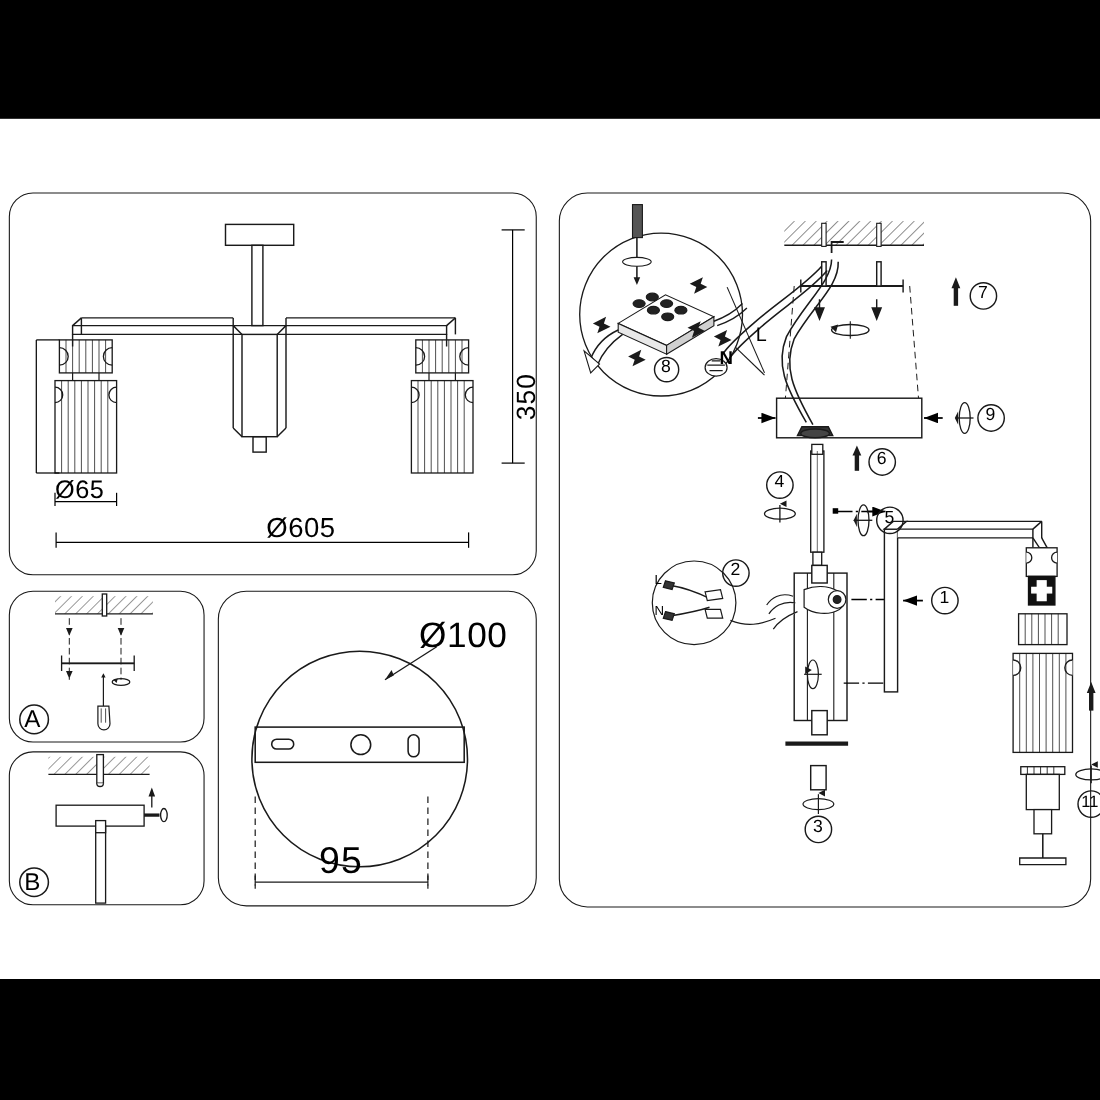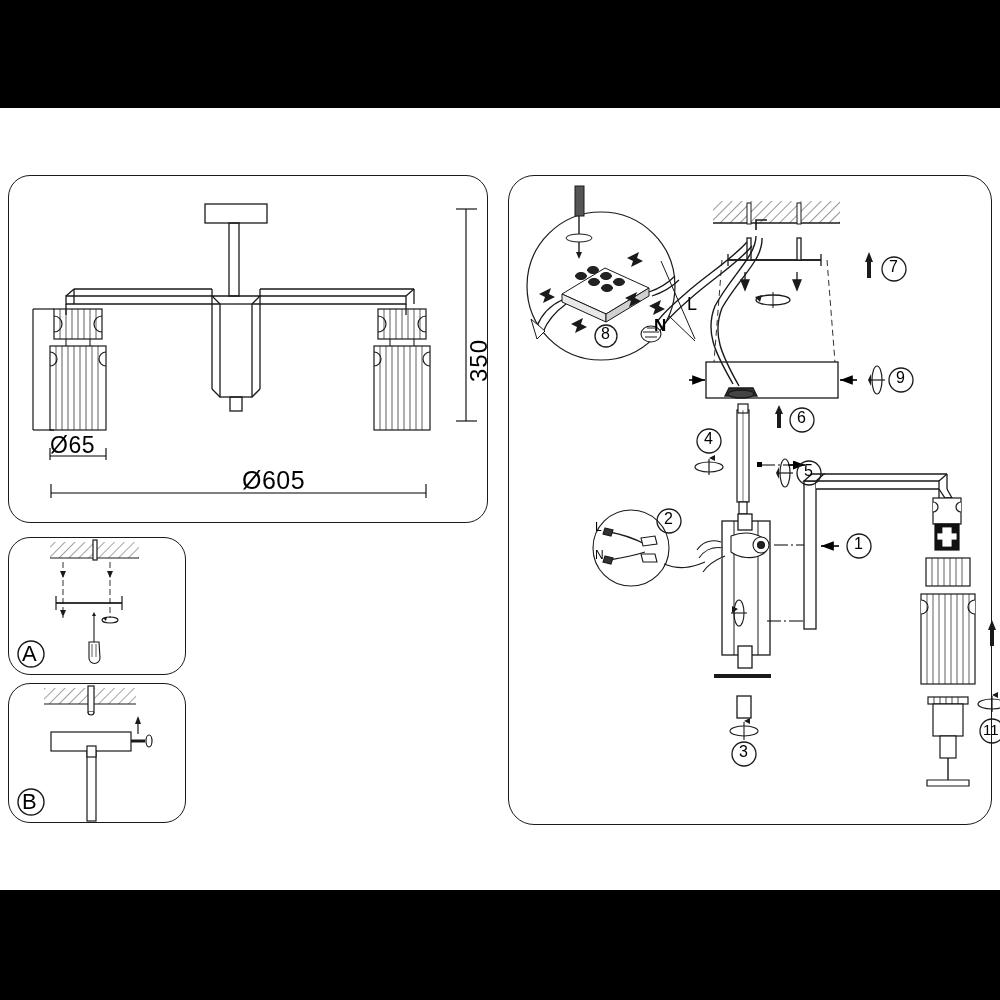--- a/index.html
+++ b/index.html
@@ -207,20 +207,46 @@
         <ellipse cx="140" cy="57" rx="3" ry="6"></ellipse>
 
         <line x1="129" y1="50" x2="129" y2="34"></line>
         <path d="M126 40 L129 32 L132 40 Z" fill="#1a1a1a" stroke="none"></path>
       </g>
       <circle cx="22" cy="118" r="13" fill="none" stroke="#1a1a1a" stroke-width="1.4"></circle>
     </svg>
     <div class="dimtxt" style="left:13px;top:105px;font-size:22px;">B</div>
   </div>
 
+  <div class="panel" id="panel-canopy">
+    <svg width="290" height="287" viewBox="0 0 290 287">
+      <g fill="none" stroke="#1a1a1a" stroke-width="1.4">
+        <circle cx="128" cy="152" r="98"></circle>
+        <rect x="33" y="123" width="190" height="32"></rect>
+        <rect x="48" y="134" width="20" height="9" rx="4.5"></rect>
+        <circle cx="129" cy="139" r="9"></circle>
+        <rect x="172" y="130" width="10" height="20" rx="5"></rect>
+      </g>
+
+      <g stroke="#1a1a1a" stroke-width="1.2" fill="none">
+        <line x1="151" y1="80" x2="198" y2="50"></line>
+        <path d="M151 80 L159 76 L157 71 Z" fill="#1a1a1a" stroke="none"></path>
+      </g>
+
+      <g stroke="#1a1a1a" stroke-width="1.1" fill="none">
+        <line x1="33" y1="186" x2="33" y2="267" stroke-dasharray="6 4"></line>
+        <line x1="190" y1="186" x2="190" y2="267" stroke-dasharray="6 4"></line>
+        <line x1="33" y1="264" x2="190" y2="264"></line>
+        <line x1="33" y1="258" x2="33" y2="270"></line>
+        <line x1="190" y1="258" x2="190" y2="270"></line>
+      </g>
+    </svg>
+    <div class="dimtxt" style="left:182px;top:21px;font-size:32px;letter-spacing:0.5px;">Ø100</div>
+    <div class="dimtxt" style="left:91px;top:226px;font-size:34px;letter-spacing:1px;">95</div>
+  </div>
 
   <div class="panel" id="panel-assembly">
     <svg width="484" height="650" viewBox="0 0 484 650">
       <defs>
         <pattern id="hatchC" width="7" height="7" patternTransform="rotate(45)" patternUnits="userSpaceOnUse">
           <line x1="0" y1="0" x2="0" y2="7" stroke="#1a1a1a" stroke-width="0.9"></line>
         </pattern>
         <marker id="ah" markerWidth="9" markerHeight="9" refX="8" refY="3" orient="auto">
           <path d="M0,0 L8,3 L0,6 Z" fill="#000"></path>
         </marker>

